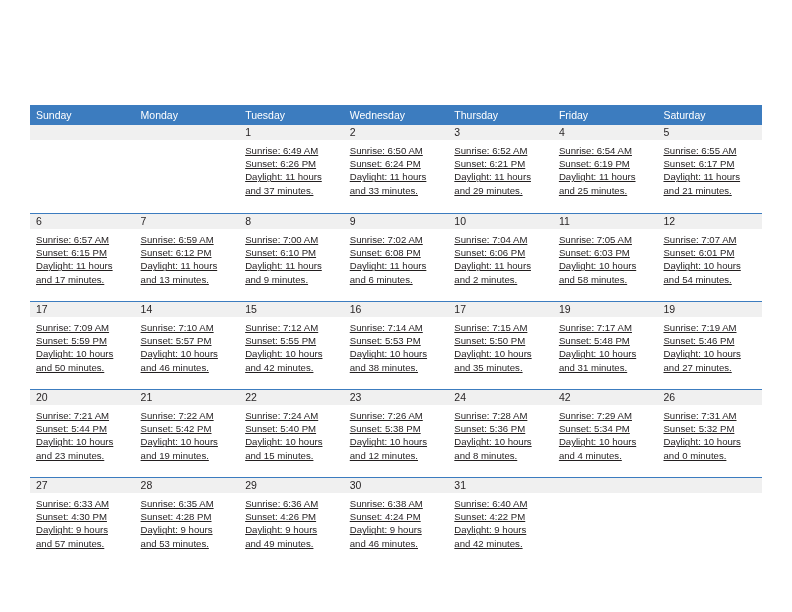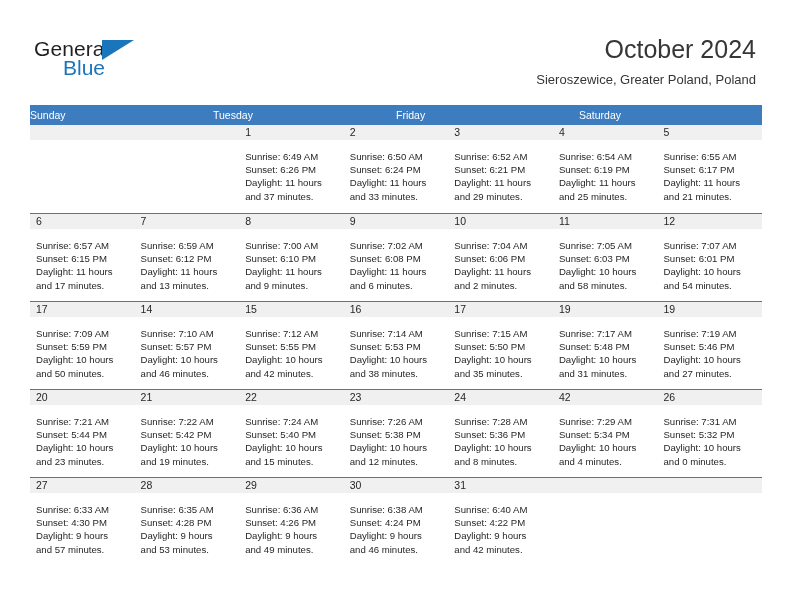--- a/index.html
+++ b/index.html
@@ -93,20 +93,21 @@
   .dow-row {
     display: flex;
     background: #3c7cbf;
     height: 20px;
   }
   .dow {
     flex: 1 1 0;
     color: #ffffff;
     font-size: 10.5px;
     line-height: 20px;
+    padding-left: 6px;
     box-sizing: border-box;
     white-space: nowrap;
   }
   .week {
     display: flex;
     border-top: 1px solid #3c7cbf;
     height: 88px;
     box-sizing: border-box;
   }
   .week:first-of-type {
@@ -125,53 +126,43 @@
     font-size: 10.5px;
     line-height: 15px;
     padding-left: 6px;
     color: #231f20;
     box-sizing: border-box;
   }
   .cell.empty .cell-date {
     background: #f0f0f0;
   }
   .cell-lines {
-    padding: 10px 6px 0 6px;
+    padding: 4px 6px 0 6px;
+    text-decoration: underline;
   }
   .cell-line {
     font-size: 9.6px;
     line-height: 13.2px;
     color: #231f20;
     white-space: nowrap;
   }
 </style>
 </head>
 <body>
 
 <div class="page">
 
-  <div class="header">
-
-    <div class="brand">
-      <span class="brand-general">General</span>
-      <span class="brand-triangle"></span>
-      <span class="brand-blue">Blue</span>
-    </div>
-
-    <div class="title-block">
-      <div class="cal-title">October 2024</div>
-      <div class="cal-subtitle">Sieroszewice, Greater Poland, Poland</div>
-    </div>
-
-  </div>
 
   <div class="calendar">
     <div class="dow-row">
         <div class="dow">Sunday</div>
+        <div class="dow">Monday</div>
         <div class="dow">Tuesday</div>
+        <div class="dow">Wednesday</div>
+        <div class="dow">Thursday</div>
         <div class="dow">Friday</div>
         <div class="dow">Saturday</div>
       </div>
     <div class="weeks-container">
         <div class="week">
           <div class="cell empty">
             <div class="cell-date"></div>
             <div class="cell-lines"></div>
           </div>
           <div class="cell empty">

